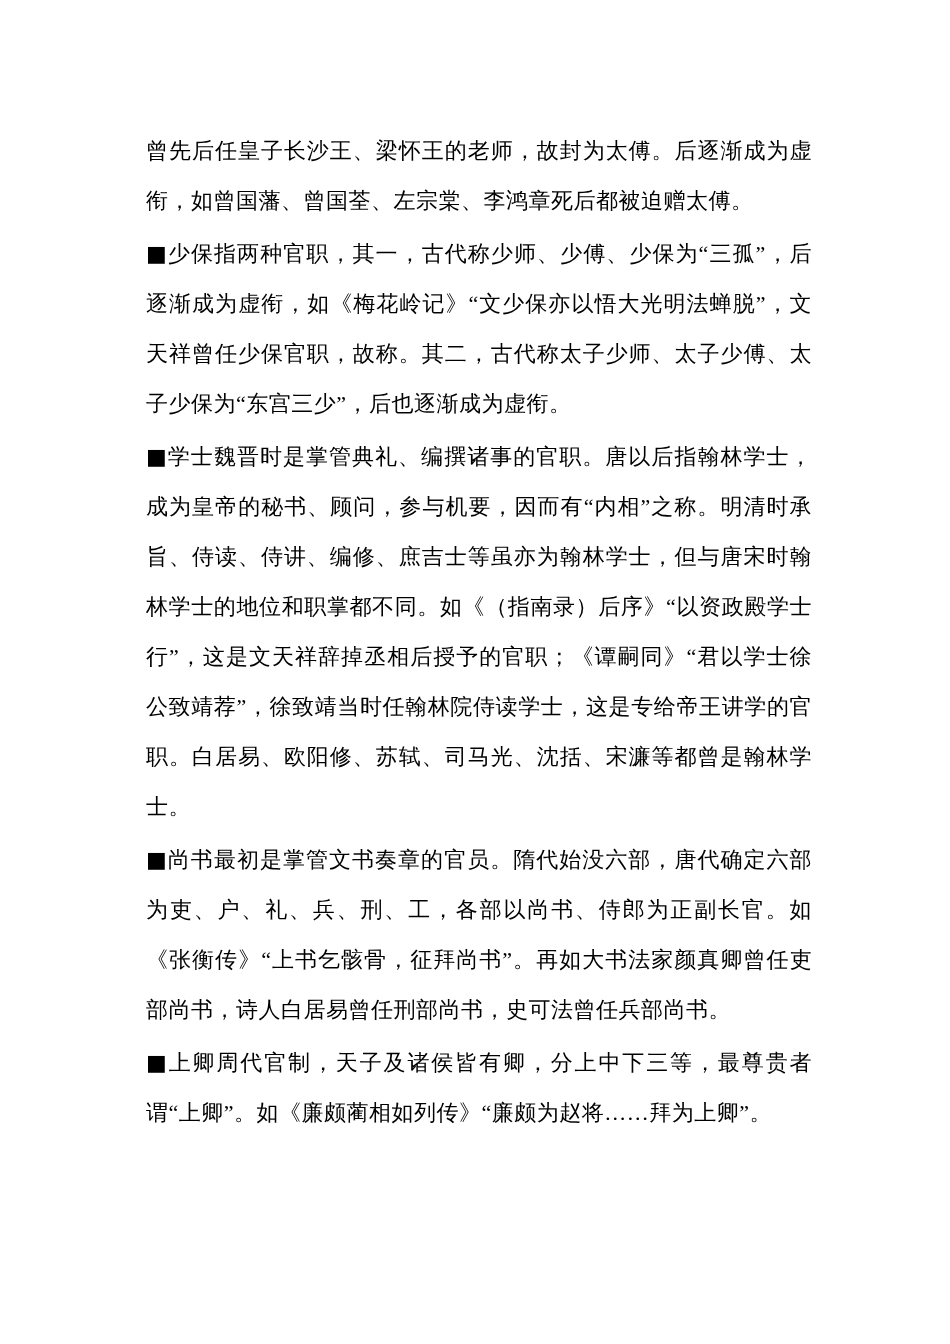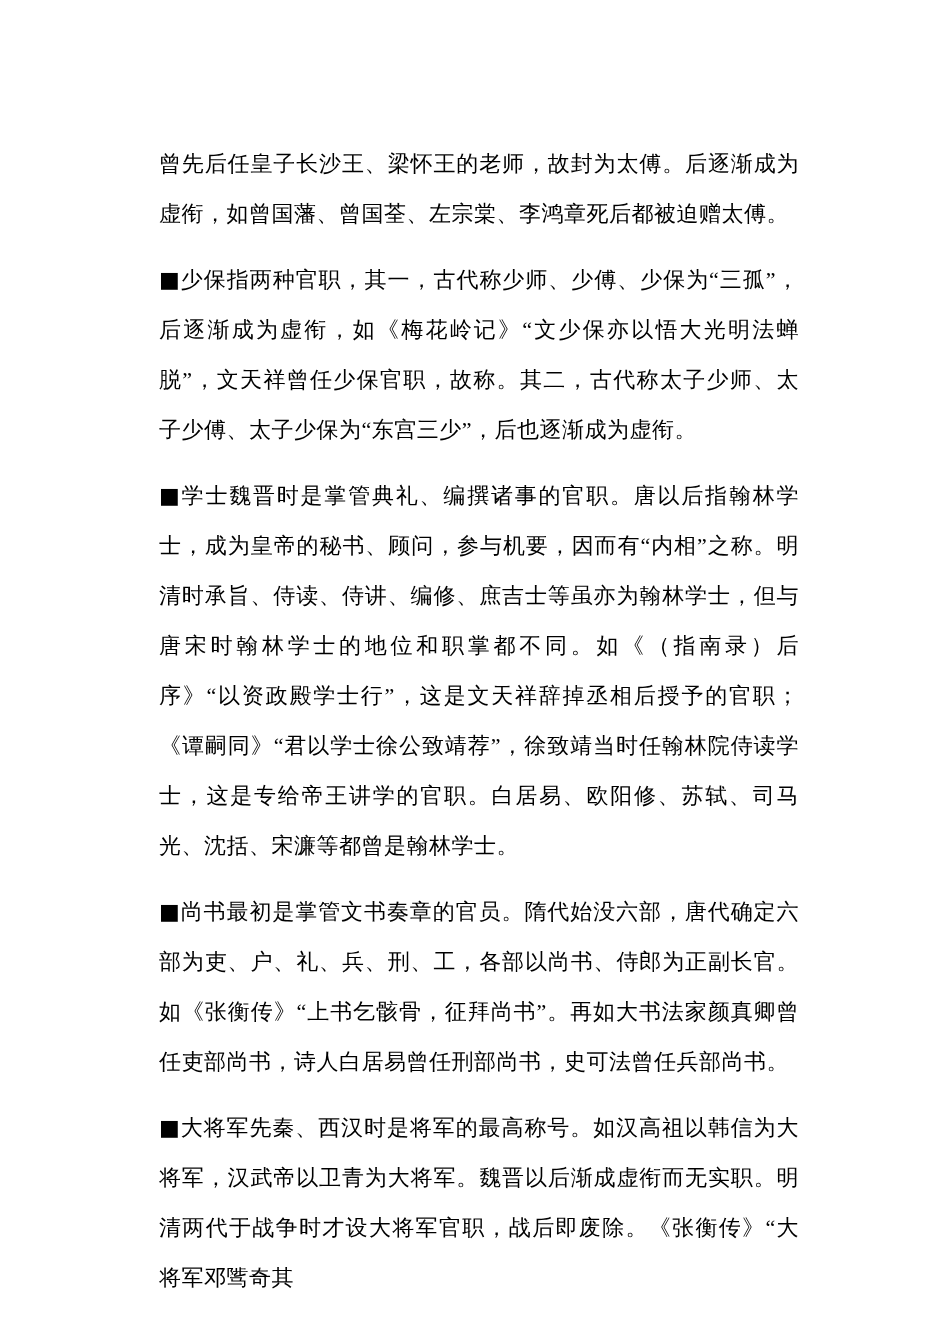--- a/index.html
+++ b/index.html
@@ -20,21 +20,21 @@
   .content {
     font-size: 22px;
     line-height: 50px;
     color: #000000;
     text-align: justify;
     text-justify: inter-ideograph;
     letter-spacing: 0.5px;
     word-break: break-all;
   }
   .content p {
-    margin: 16px;
+    margin: 3px;
     padding: 0;
   }
   .lead {
     font-weight: normal;
   }
   .bullet {
     font-family: "DejaVu Sans", sans-serif;
   }
 </style>
 </head>
@@ -44,17 +44,17 @@
   <div class="content">
 
     <p><span>曾先后任皇子长沙王、梁怀王的老师，故封为太傅。后逐渐成为虚衔，如曾国藩、曾国荃、左宗棠、李鸿章死后都被迫赠太傅。</span></p>
 
     <p><span class="lead"><span class="bullet">■</span><span>少保</span></span><span>指两种官职，其一，古代称少师、少傅、少保为“三孤”，后逐渐成为虚衔，如《梅花岭记》“文少保亦以悟大光明法蝉脱”，文天祥曾任少保官职，故称。其二，古代称太子少师、太子少傅、太子少保为“东宫三少”，后也逐渐成为虚衔。</span></p>
 
     <p><span class="lead"><span class="bullet">■</span><span>学士</span></span><span>魏晋时是掌管典礼、编撰诸事的官职。唐以后指翰林学士，成为皇帝的秘书、顾问，参与机要，因而有“内相”之称。明清时承旨、侍读、侍讲、编修、庶吉士等虽亦为翰林学士，但与唐宋时翰林学士的地位和职掌都不同。如《（指南录）后序》“以资政殿学士行”，这是文天祥辞掉丞相后授予的官职；《谭嗣同》“君以学士徐公致靖荐”，徐致靖当时任翰林院侍读学士，这是专给帝王讲学的官职。白居易、欧阳修、苏轼、司马光、沈括、宋濂等都曾是翰林学士。</span></p>
 
     <p><span class="lead"><span class="bullet">■</span><span>尚书</span></span><span>最初是掌管文书奏章的官员。隋代始没六部，唐代确定六部为吏、户、礼、兵、刑、工，各部以尚书、侍郎为正副长官。如《张衡传》“上书乞骸骨，征拜尚书”。再如大书法家颜真卿曾任吏部尚书，诗人白居易曾任刑部尚书，史可法曾任兵部尚书。</span></p>
 
+    <p><span class="lead"><span class="bullet">■</span><span>上卿</span></span><span>周代官制，天子及诸侯皆有卿，分上中下三等，最尊贵者谓“上卿”。如《廉颇蔺相如列传》“廉颇为赵将……拜为上卿”。</span></p>
 
-    <p><span class="lead"><span class="bullet">■</span><span>大将军</span></span><span>先秦、西汉时是将军的最高称号。如汉高祖以韩信为大将军，汉武帝以卫青为大将军。魏晋以后渐成虚衔而无实职。明清两代于战争时才设大将军官职，战后即废除。《张衡传》“大将军邓骘奇其</span></p>
 
   </div>
 </div>
 
 </body></html>

